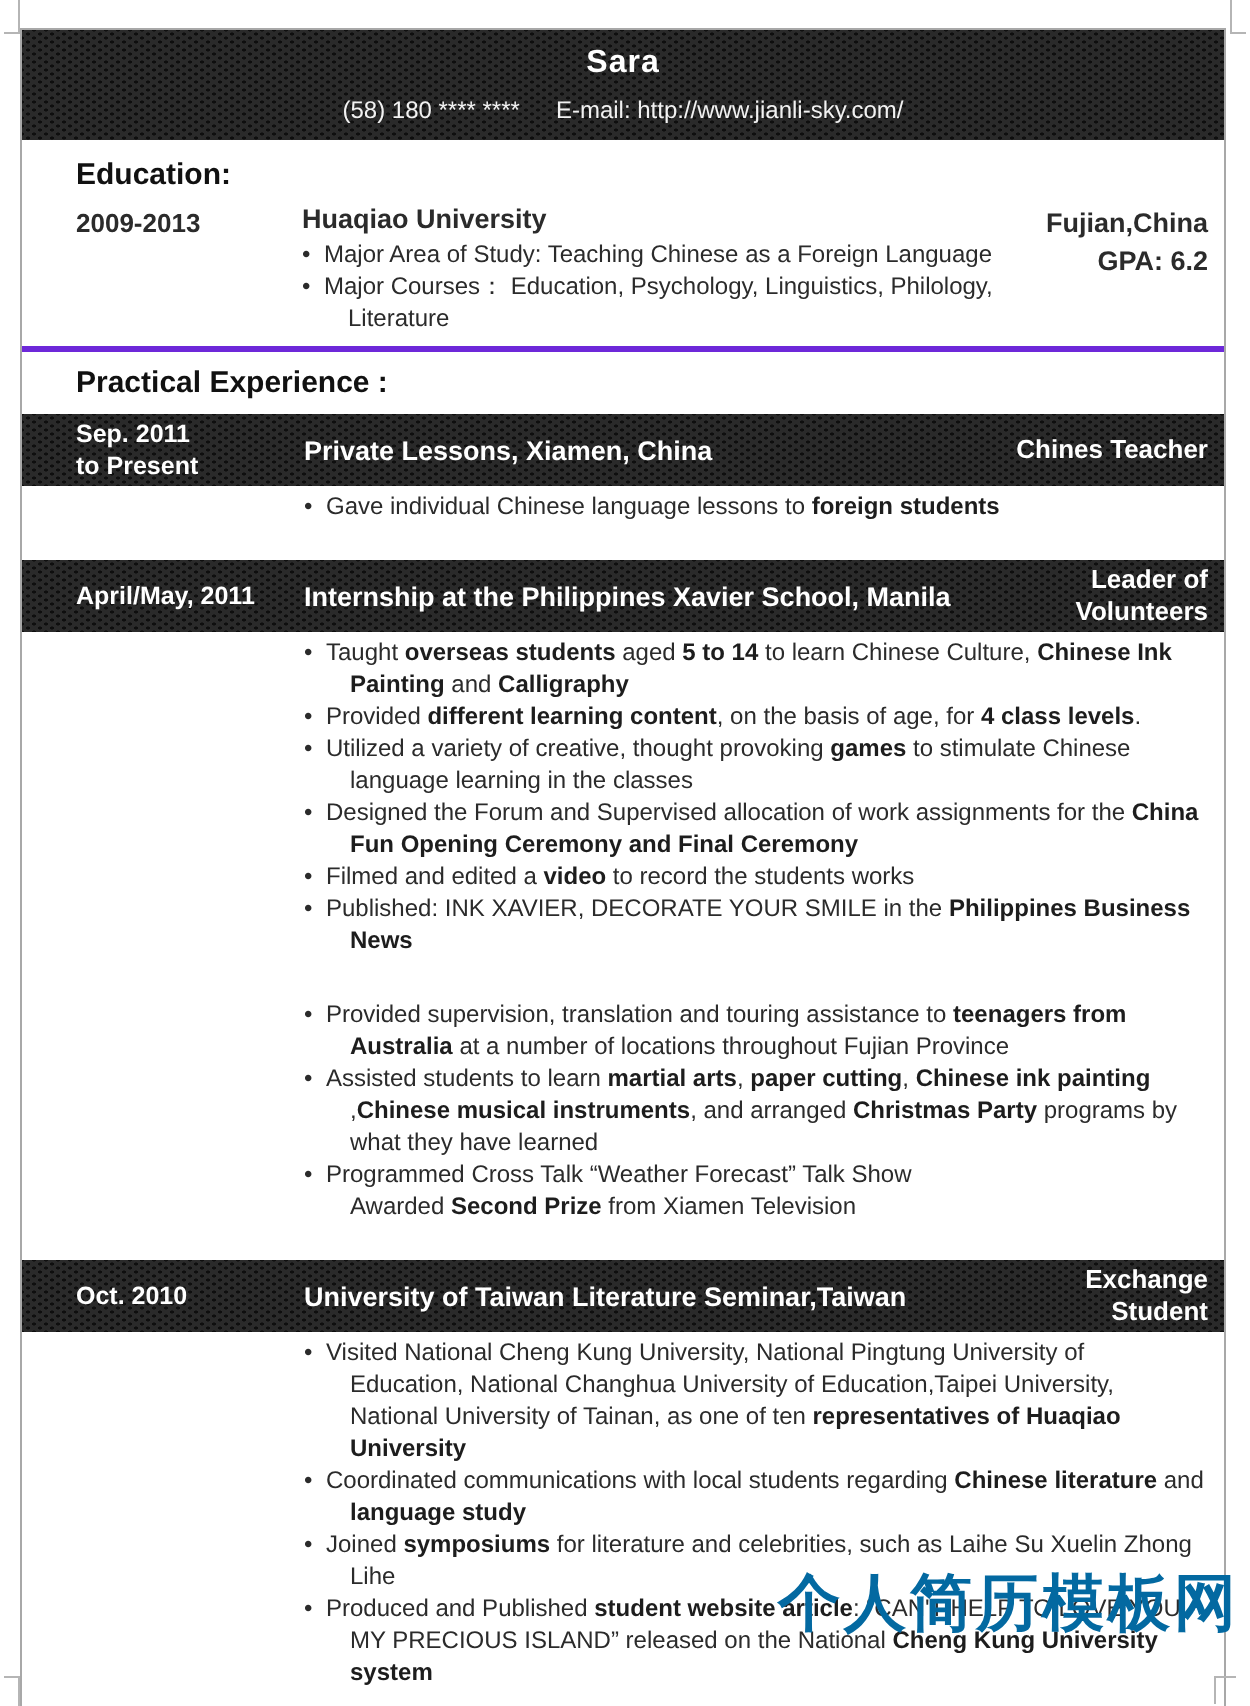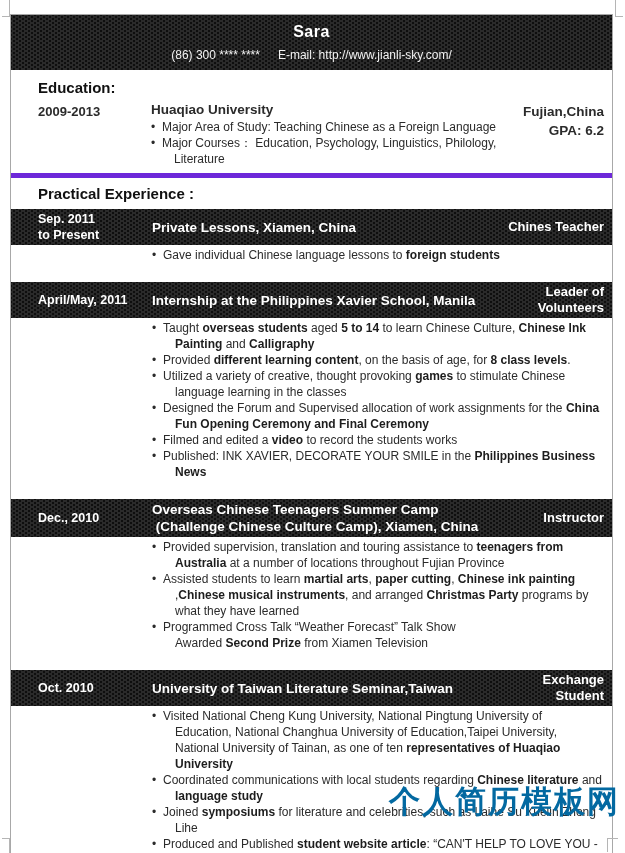--- a/index.html
+++ b/index.html
@@ -19,21 +19,21 @@
     background-image:radial-gradient(#0e0e0e 1px,transparent 1.3px),
                      radial-gradient(#0e0e0e 1px,transparent 1.3px);
     background-size:6px 4px;background-position:0 0,3px 2px;
     color:#fff;
   }
   .hdr{padding:8px 0 8px 0;text-align:center;}
   .hdr-name{font-size:16px;font-weight:bold;letter-spacing:.5px;}
   .hdr-contact{margin-top:7px;font-size:12px;color:#f2f2f2;}
   .hdr-contact .sep{display:inline-block;width:18px;}
   
-  .edu{padding:0 0 6px 0;border-bottom:5px solid #6d28d9;}
+  .edu{padding:0 0 6px 0;border-bottom:3px solid #6d28d9;}
   .sec-heading{font-size:15px;font-weight:bold;color:#111;margin:9px 0 6px 27px;}
   .edu-row{display:grid;grid-template-columns:113px 1fr auto;padding-left:27px;}
   .edu-period{font-size:13px;font-weight:bold;padding-top:2px;}
   .edu-school{font-size:13.5px;font-weight:bold;margin-bottom:2px;}
   .edu-right{text-align:right;font-size:13.5px;font-weight:bold;padding-right:8px;line-height:19px;}
   .bullets{font-size:12px;line-height:16px;}
   .b{position:relative;margin-left:11px;padding-left:12px;text-indent:-12px;}
   .b::before{content:"\2022";position:absolute;left:-11px;top:0;text-indent:0;color:#2b2b2b;}
   
   .prac-heading{font-size:15px;font-weight:bold;color:#111;margin:7px 0 7px 27px;}
@@ -64,21 +64,21 @@
   .crop.br{right:7px;bottom:1px;width:10px;height:13px;border-left:1px solid #b5b5b5;border-top:1px solid #b5b5b5;}
 </style>
 </head>
 <body>
 
 <div class="doc">
 
   <div class="dark hdr">
     <div class="hdr-name">Sara</div>
     <div class="hdr-contact">
-      <span>(86) 300 **** ****</span><span class="sep"></span><span>E-mail: http://www.jianli-sky.com/</span>
+      <span>(58) 180 **** ****</span><span class="sep"></span><span>E-mail: http://www.jianli-sky.com/</span>
     </div>
   </div>
 
   <div class="edu">
     <div class="sec-heading">Education:</div>
     <div class="edu-row">
       <div class="edu-period">2009-2013</div>
       <div>
         <div class="edu-school">Huaqiao University</div>
         <div class="bullets">
@@ -103,30 +103,25 @@
       <div class="xp-body bullets">
         <div class="b">Gave individual Chinese language lessons to <b>foreign students</b></div>
       </div>
       <div class="xp-bar dark">
         <div class="xp-date">April/May, 2011</div>
         <div class="xp-title">Internship at the Philippines Xavier School, Manila</div>
         <div class="xp-role">Leader of<br>Volunteers</div>
       </div>
       <div class="xp-body bullets">
         <div class="b">Taught <b>overseas students</b> aged <b>5 to 14</b> to learn Chinese Culture, <b>Chinese Ink Painting</b> and <b>Calligraphy</b></div>
-        <div class="b">Provided <b>different learning content</b>, on the basis of age, for <b>8 class levels</b>.</div>
+        <div class="b">Provided <b>different learning content</b>, on the basis of age, for <b>4 class levels</b>.</div>
         <div class="b">Utilized a variety of creative, thought provoking <b>games</b> to stimulate Chinese language learning in the classes</div>
         <div class="b">Designed the Forum and Supervised allocation of work assignments for the <b>China Fun Opening Ceremony and Final Ceremony</b></div>
         <div class="b">Filmed and edited a <b>video</b> to record the students works</div>
         <div class="b">Published: INK XAVIER, DECORATE YOUR SMILE in the <b>Philippines Business News</b></div>
-      </div>
-      <div class="xp-bar dark">
-        <div class="xp-date">Dec., 2010</div>
-        <div class="xp-title">Overseas Chinese Teenagers Summer Camp<br>&nbsp;(Challenge Chinese Culture Camp), Xiamen, China</div>
-        <div class="xp-role">Instructor</div>
       </div>
       <div class="xp-body bullets">
         <div class="b">Provided supervision, translation and touring assistance to <b>teenagers from Australia</b> at a number of locations throughout Fujian Province</div>
         <div class="b">Assisted students to learn <b>martial arts</b>, <b>paper cutting</b>, <b>Chinese ink painting</b> ,<b>Chinese musical instruments</b>, and arranged <b>Christmas Party</b> programs by what they have learned</div>
         <div class="b">Programmed Cross Talk “Weather Forecast” Talk Show<br>Awarded <b>Second Prize</b> from Xiamen Television</div>
       </div>
       <div class="xp-bar dark">
         <div class="xp-date">Oct. 2010</div>
         <div class="xp-title">University of Taiwan Literature Seminar,Taiwan</div>
         <div class="xp-role">Exchange<br>Student</div>

